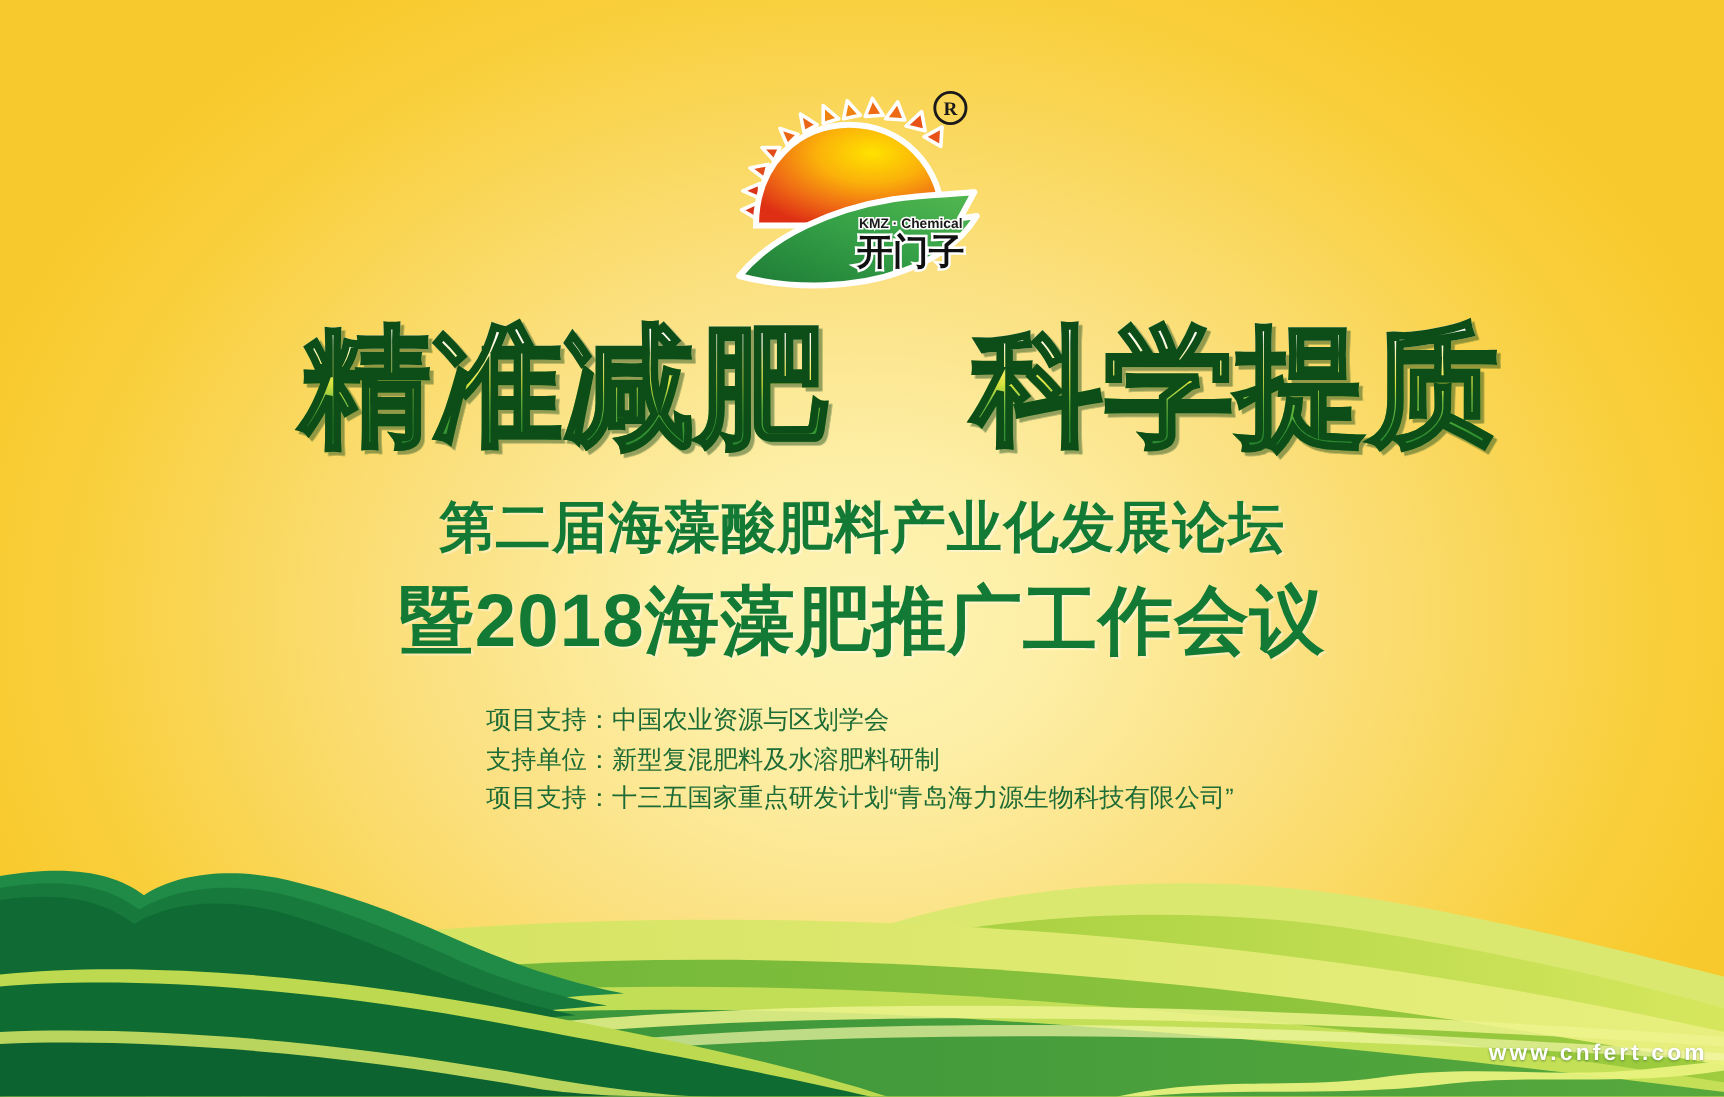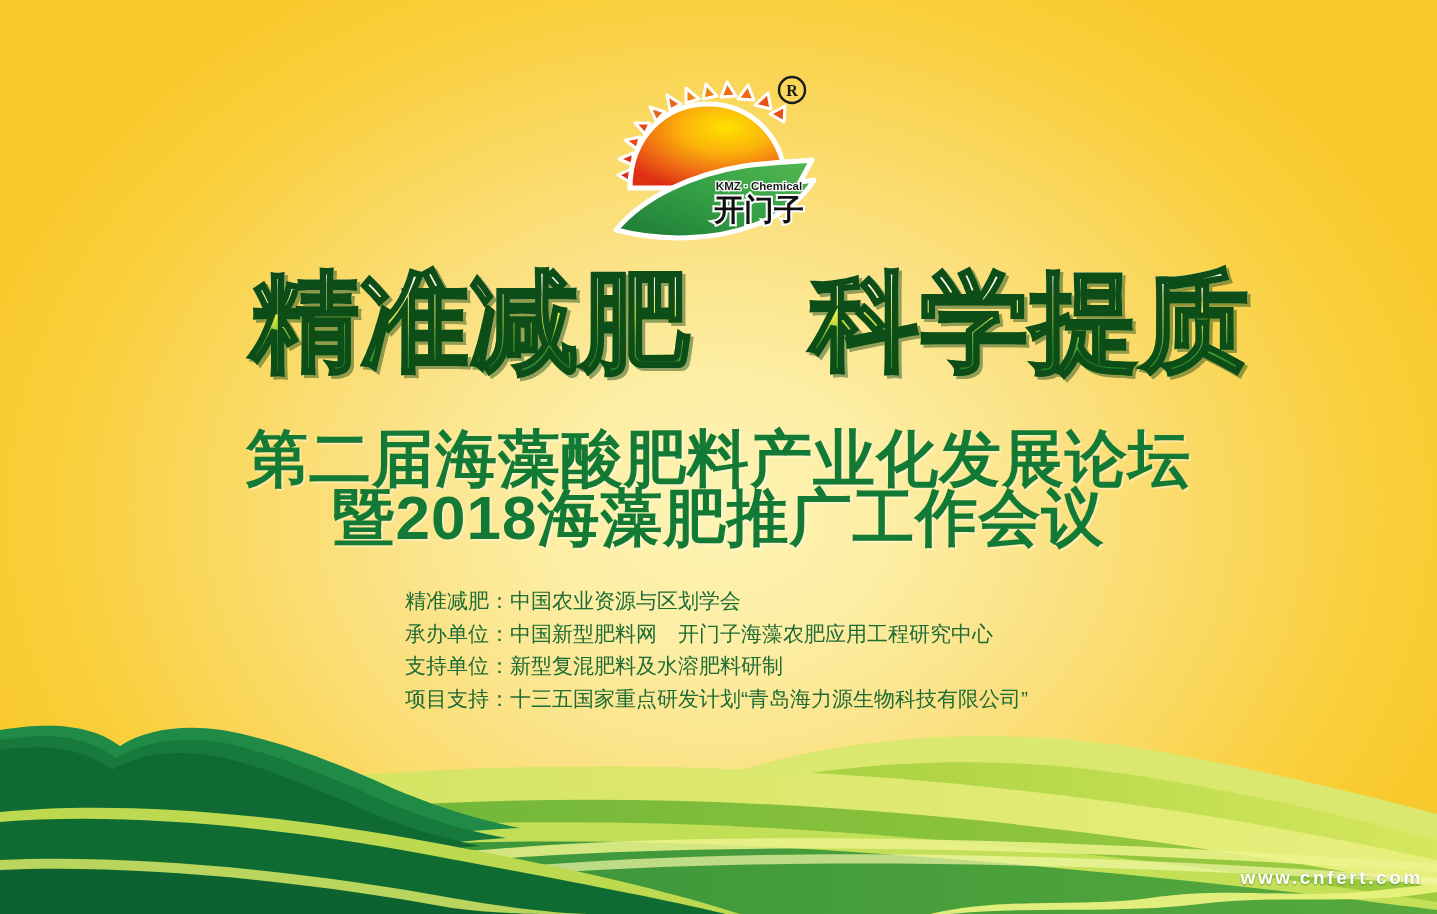--- a/index.html
+++ b/index.html
@@ -53,21 +53,21 @@
 
   
   .subline{
     position:absolute; left:0; width:100%;
     text-align:center; white-space:nowrap;
     font-weight:bold;
     color:#127a34;
     letter-spacing:1px;
     text-shadow:2px 2px 0 rgba(255,255,255,.35);
   }
-  #sub1{ top:428px; font-size:62px; line-height:1; }
+  #sub1{ top:416px; font-size:46px; line-height:1; }
   #sub2{ top:487px; font-size:62px; line-height:1; }
 
   
   .details{
     position:absolute; left:405px; top:585px;
     color:#1d6b35;
     font-size:21px;
     line-height:32.5px;
     white-space:nowrap;
   }
@@ -206,22 +206,21 @@
   <div class="headline">
     <span class="seg">精准减肥</span>
     <span class="gap"></span>
     <span class="seg">科学提质</span>
   </div>
 
   <div class="subline" id="sub1">第二届海藻酸肥料产业化发展论坛</div>
   <div class="subline" id="sub2">暨2018海藻肥推广工作会议</div>
 
   <div class="details">
-    <span class="row">精准减肥：中国农业资源与区划学会</span>
-    <span class="row">承办单位：中国新型肥料网　开门子海藻农肥应用工程研究中心</span>
+    <span class="row">项目支持：中国农业资源与区划学会</span>
     <span class="row">支持单位：新型复混肥料及水溶肥料研制</span>
     <span class="row">项目支持：十三五国家重点研发计划“青岛海力源生物科技有限公司”</span>
   </div>
 
   <div class="watermark">
     <div class="wm-url">www.cnfert.com</div>
   </div>
 
 </div>
 

